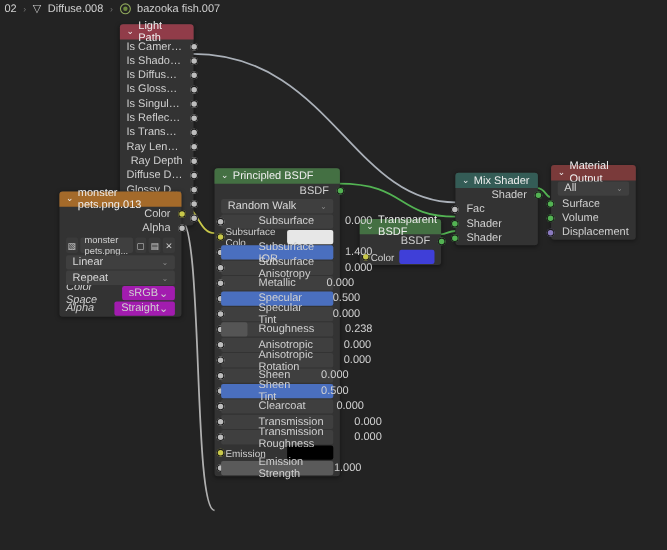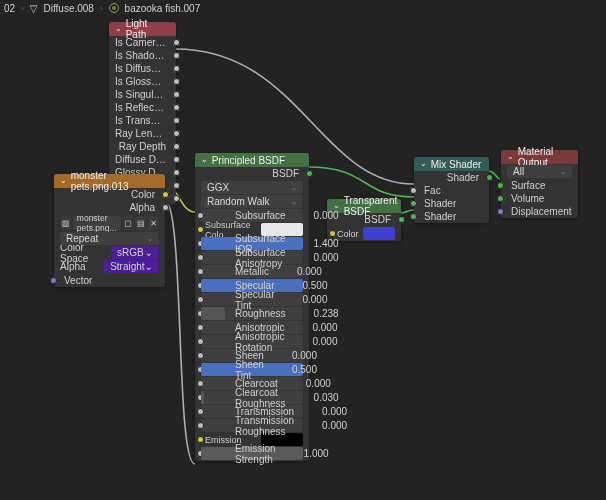--- a/index.html
+++ b/index.html
@@ -41,22 +41,22 @@
 .slider .fill { position: absolute; inset: 0; border-radius: 2px; }
 .slider .label, .slider .val { position: relative; z-index: 1; margin-left: 28px; }
 .fill-blue { background: #4a6fbf; }
 .fill-full { background: #5a5a5a; }
 
 .swatch { height: 13px; margin: 1px 6px; border-radius: 2px; display: flex; align-items: center; position: relative; }
 .swatch .lab { width: 60px; font-size: 9px; color: #d0d0d0; padding-left: 4px; }
 .swatch .col { flex: 1; height: 100%; border-radius: 2px; }
 
 .pair { display: flex; align-items: center; gap: 3px; margin: 1px 6px; height: 13px; font-size: 9px; }
-.pair .lab { width: 48px; }
-.pair .sel { flex: 1; background: #4c1d95; border-radius: 2px; height: 100%; display: flex; align-items: center; justify-content: space-between; padding: 0 6px; }
+.pair .lab { width: 48px; font-style: italic; }
+.pair .sel { flex: 1; background: #a21caf; border-radius: 2px; height: 100%; display: flex; align-items: center; justify-content: space-between; padding: 0 6px; }
 
 .filebar { display: flex; align-items: center; gap: 2px; margin: 2px 6px; }
 .filebar .btn { width: 14px; height: 14px; background: #3a3a3a; border-radius: 2px; display: flex; align-items: center; justify-content: center; font-size: 8px; color: #ccc; }
 .filebar .txt { flex: 1; height: 14px; background: #3f3f3f; border-radius: 2px; display: flex; align-items: center; padding: 0 4px; font-size: 8.5px; }
 
 .sockrow { position: relative; }
 .sockrow .dot.in { left: -4px; top: 3px; }
 </style>
 </head>
 <body>
@@ -163,55 +163,51 @@
         <span class="dot out d-gray"></span>
       </div>
   <div class="filebar">
     <div class="btn">▧</div>
     <div class="txt">monster pets.png...</div>
     <div class="btn">▢</div>
     <div class="btn">▤</div>
     <div class="btn">✕</div>
   </div>
   <div class="field sel">
+        <span>Linear</span>
+        <span class="arr">⌄</span>
+      </div>
+  <div class="field sel">
         <span>Repeat</span>
         <span class="arr">⌄</span>
       </div>
   <div class="pair">
     <span class="lab">Color Space</span>
     <div class="sel">
           <span>sRGB</span>
           <span class="arr">⌄</span>
         </div>
   </div>
   <div class="pair">
     <span class="lab">Alpha</span>
     <div class="sel">
           <span>Straight</span>
           <span class="arr">⌄</span>
         </div>
   </div>
-  <div class="row l">
-        <span class="dot in d-purple"></span>
-        <span class="label">Vector</span>
-      </div>
 </div>
 
 <div class="node" style="left:195px; top:137px; width:114px;">
   <div class="node-head hdr-green">
     <span class="chev">⌄</span>
     <span>Principled BSDF</span>
   </div>
   <div class="row r">
         <span class="label">BSDF</span>
         <span class="dot out d-green"></span>
-      </div>
-  <div class="field sel">
-        <span>GGX</span>
-        <span class="arr">⌄</span>
       </div>
   <div class="field sel">
         <span>Random Walk</span>
         <span class="arr">⌄</span>
       </div>
   <div id="bsdf-rows">
         <div class="slider sockrow">
           <span class="dot in d-gray" style="left:-4px"></span>
           <span class="label">Subsurface</span>
           <span class="val">0.000</span>
@@ -275,26 +271,20 @@
           <span class="label">Sheen Tint</span>
           <span class="val">0.500</span>
         </div>
         <div class="slider sockrow">
           <span class="dot in d-gray" style="left:-4px"></span>
           <span class="label">Clearcoat</span>
           <span class="val">0.000</span>
         </div>
         <div class="slider sockrow">
           <span class="dot in d-gray" style="left:-4px"></span>
-          <div class="fill " style="width:3%;background:#555"></div>
-          <span class="label">Clearcoat Roughness</span>
-          <span class="val">0.030</span>
-        </div>
-        <div class="slider sockrow">
-          <span class="dot in d-gray" style="left:-4px"></span>
           <span class="label">Transmission</span>
           <span class="val">0.000</span>
         </div>
         <div class="slider sockrow">
           <span class="dot in d-gray" style="left:-4px"></span>
           <span class="label">Transmission Roughness</span>
           <span class="val">0.000</span>
         </div>
         <div class="swatch sockrow">
           <span class="dot in d-yellow" style="left:-4px"></span>

